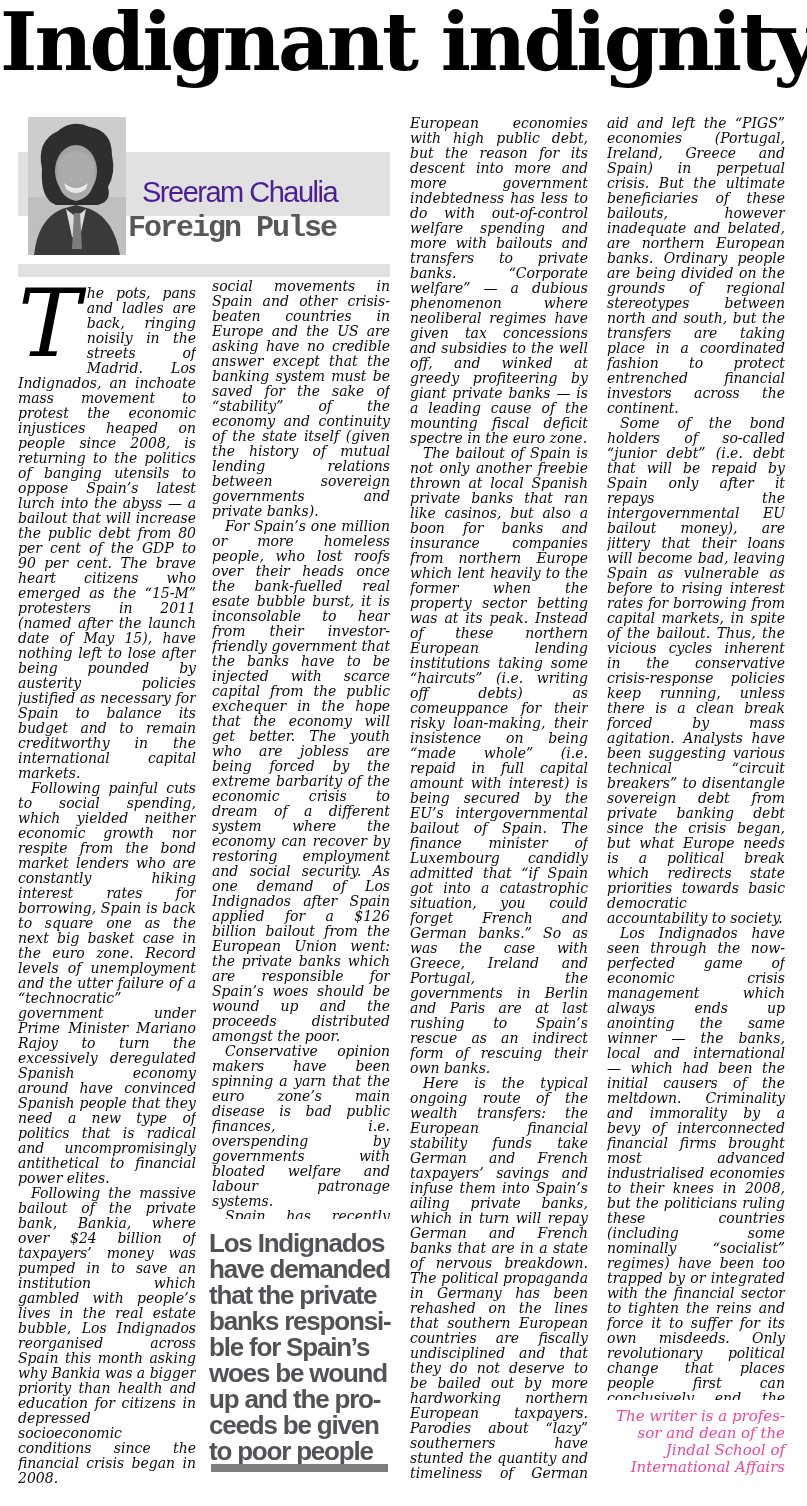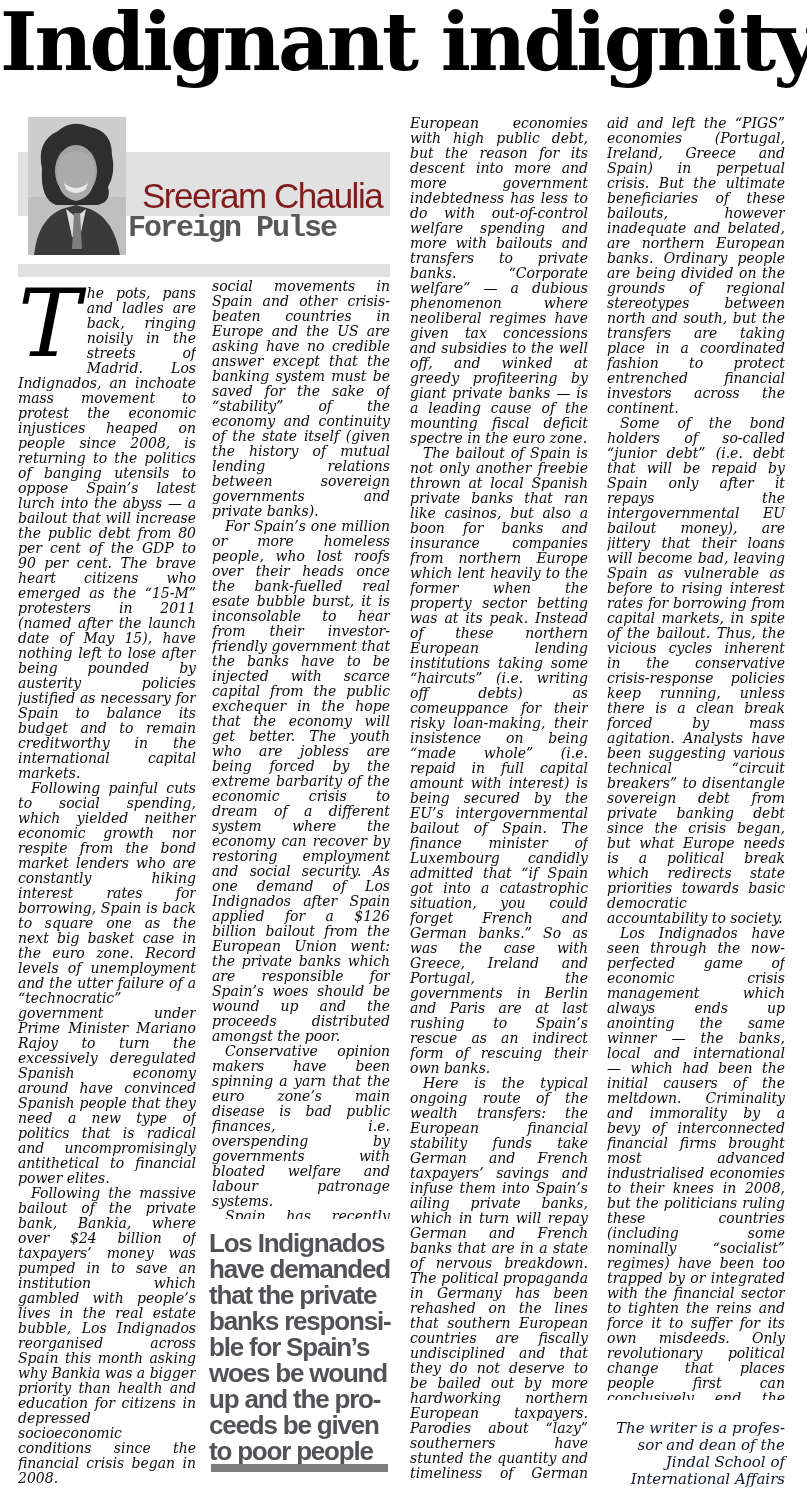--- a/index.html
+++ b/index.html
@@ -11,21 +11,21 @@
   
   .headline{position:absolute;top:-14px;left:0;width:807px;margin:0;text-align:center;
     font-family:"DejaVu Serif",serif;font-weight:bold;font-size:80px;line-height:112px;
     letter-spacing:-3px;color:#000;white-space:nowrap;}
   
   .band{position:absolute;background:var(--band);}
   .band-top{left:18px;top:152px;width:372px;height:64px;}
   .band-bottom{left:18px;top:264px;width:372px;height:13px;}
   .photo{position:absolute;left:28px;top:117px;width:98px;height:138px;overflow:hidden;}
   .author-name{position:absolute;left:142px;top:176px;font-family:"Liberation Sans",sans-serif;
-    font-size:35px;letter-spacing:-1.5px;color:#7f1d1d;white-space:nowrap;}
+    font-size:29px;letter-spacing:-1.5px;color:#4c1d95;white-space:nowrap;}
   .column-name{position:absolute;left:128px;top:211px;font-family:Liberation Mono, monospace;
     font-weight:bold;font-size:30px;letter-spacing:-2px;color:var(--column_title);white-space:nowrap;}
   
   .col{position:absolute;width:178px;overflow:hidden;text-align:justify;
     font-size:14px;line-height:15px;hyphens:auto;-webkit-hyphens:auto;}
   .col1{left:18px;top:286px;height:1200px;}
   .col2{left:212px;top:279px;height:940px;}
   .col3{left:410px;top:116px;height:1364px;}
   .col4{left:607px;top:116px;height:1284px;}
   .para{margin:0;padding:0;font-style:italic;}
@@ -33,21 +33,21 @@
   .stretch{text-align-last:justify;}
   .dropcap{float:left;font-family:"DejaVu Serif",serif;font-size:94px;line-height:72px;
     height:74px;margin:2px 6px 0 0;color:#000;}
   
   .pullquote{position:absolute;left:209px;top:1230px;width:184px;
     font-family:"Liberation Sans",sans-serif;font-weight:bold;font-size:26px;line-height:26px;
     letter-spacing:-1.2px;color:var(--pullquote);}
   .pq-rule{position:absolute;left:211px;top:1464px;width:177px;height:8px;background:var(--rule);}
   
   .credit{position:absolute;left:607px;top:1408px;width:178px;text-align:right;
-    font-style:italic;font-size:15px;line-height:17px;color:#0f172a;margin-top:12px;}
+    font-style:italic;font-size:15px;line-height:17px;color:#ec4899;}
 </style>
 </head>
 <body>
 
 <div class="page">
 
   <h1 class="headline">Indignant indignity</h1>
 
   <div class="band band-top"></div>
   <div class="band band-bottom"></div>

